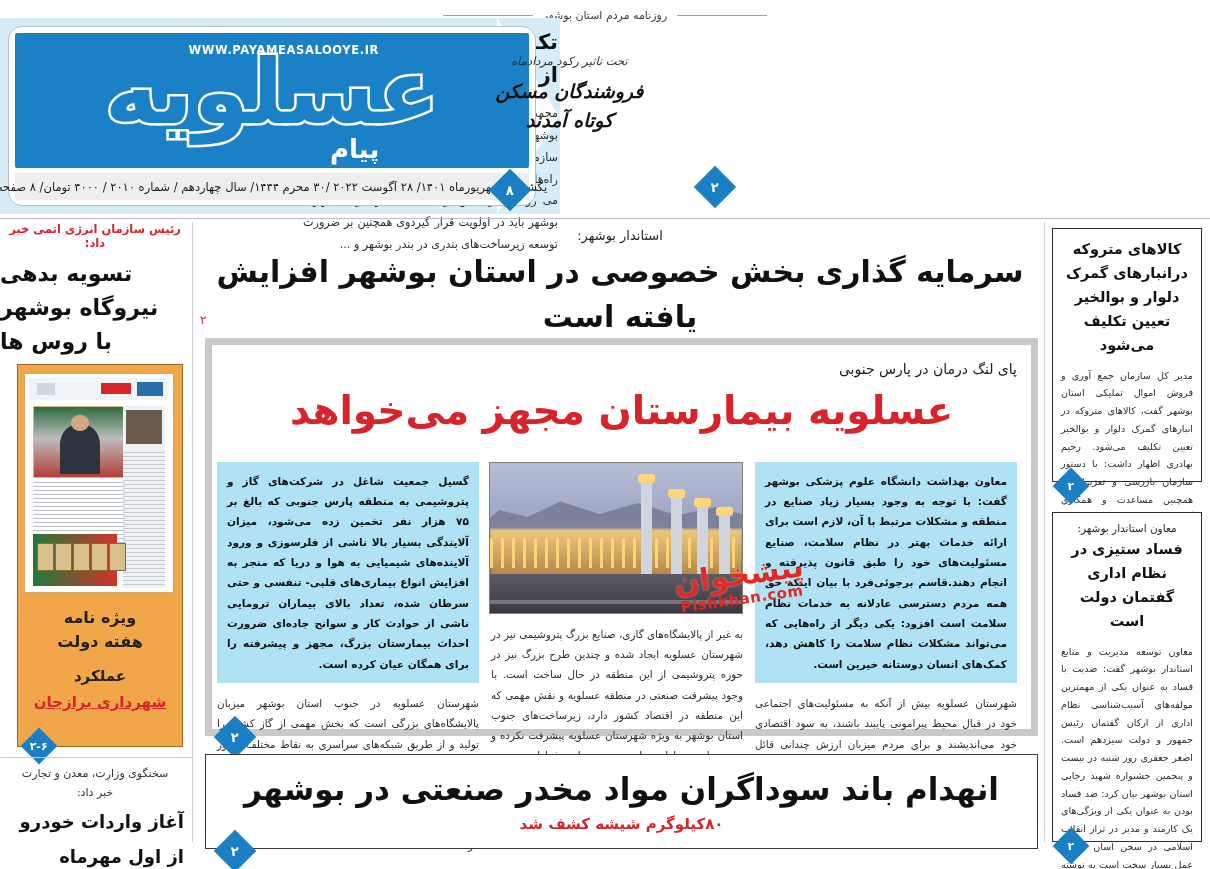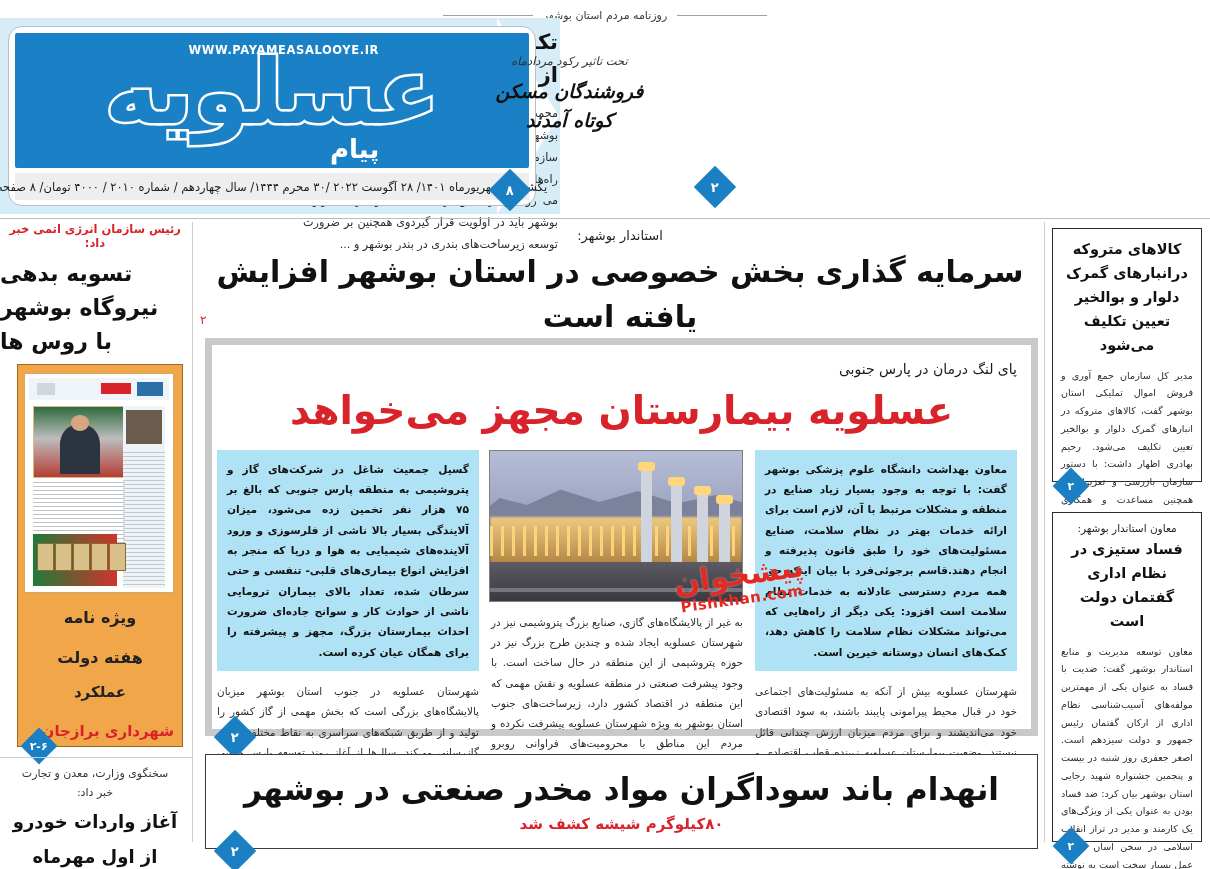--- a/index.html
+++ b/index.html
@@ -129,21 +129,21 @@
 
   
   .mainframe{
     position:absolute;left:205px;top:338px;width:833px;height:398px;
     border:7px solid #c9c9c9;background:#fff;box-sizing:border-box;
   }
   .mf-inner{position:absolute;inset:0;padding:12px 14px;box-sizing:border-box;}
   .mf-kicker{text-align:right;font-size:14px;color:#1a1a1a;margin:4px 0 10px;}
   .mf-head{
     text-align:center;font-size:39px;font-weight:bold;color:#d8232a;
-    line-height:1.25;margin-bottom:14px;
+    line-height:1.25;margin-bottom:26px;
   }
   .mf-cols{display:flex;gap:12px;direction:rtl;}
   .mf-col{flex:0 0 auto;}
   .col-a{width:262px;}
   .col-b{width:252px;}
   .col-c{width:262px;}
   .hl-box{
     background:#aee2f4;padding:9px 10px;font-size:10.6px;line-height:1.92;
     color:#111;text-align:justify;font-weight:bold;box-sizing:border-box;
   }
@@ -220,25 +220,25 @@
   .promo .t-lines2{position:absolute;right:8px;top:78px;width:42px;height:136px;
     background:repeating-linear-gradient(180deg,#9aa0a6 0 1px,transparent 1px 4px);opacity:.5;}
   .promo .t-bottom{position:absolute;left:8px;right:56px;bottom:6px;height:52px;
     background:linear-gradient(90deg,#1f7a3a,#d0332b);}
   .promo .t-bottom .pp{position:absolute;top:18%;width:15px;height:26px;background:#d9c08a;border:1px solid #8a6a2a;}
   .promo .t-bottom .p1{left:4px;} .promo .t-bottom .p2{left:22px;}
   .promo .t-bottom .p3{left:40px;} .promo .t-bottom .p4{left:58px;}
   .promo .t-bottom .p5{left:76px;}
   .promo .line1{text-align:center;font-size:16px;font-weight:bold;color:#222;margin-top:13px;line-height:1.5;}
   .promo .line2{text-align:center;font-size:15px;font-weight:bold;color:#222;margin-top:13px;}
-  .promo .line3{text-align:right;font-size:15px;font-weight:bold;color:#d8232a;margin-top:21px;}
+  .promo .line3{text-align:center;font-size:15px;font-weight:bold;color:#d8232a;margin-top:8px;text-decoration:underline;}
 
   .lc2{position:absolute;left:6px;top:765px;width:178px;text-align:center;}
   .lc2 .k{font-size:11px;color:#333;line-height:1.7;}
-  .lc2 .h{font-size:18px;font-weight:bold;color:#111;line-height:1.6;margin-top:6px;}
+  .lc2 .h{font-size:18px;font-weight:bold;color:#111;line-height:1.6;margin-top:6px;text-align:right;}
 
   
   .rc1{
     position:absolute;left:1052px;top:228px;width:150px;height:254px;
     border:1px solid #2b2b2b;box-sizing:border-box;padding:9px 8px;background:#fff;
   }
   .rc2{
     position:absolute;left:1052px;top:512px;width:150px;height:330px;
     border:1px solid #2b2b2b;box-sizing:border-box;padding:9px 8px;background:#fff;
   }
@@ -391,21 +391,21 @@
       <div class="t-lines2"></div>
       <div class="t-bottom">
         <div class="pp p1"></div>
         <div class="pp p2"></div>
         <div class="pp p3"></div>
         <div class="pp p4"></div>
         <div class="pp p5"></div>
       </div>
     </div>
     <div class="line1">ویژه نامه</div>
-    <div class="line1" style="margin-top:16px">هفته دولت</div>
+    <div class="line1" style="margin-top:0">هفته دولت</div>
     <div class="line2">عملکرد</div>
     <div class="line3">شهرداری برازجان</div>
   </div>
   <div class="diamond sm" style="left:26px;top:733px;">
     <span>۲-۶</span>
   </div>
 
   <div class="lc2">
     <div class="k">سخنگوی وزارت، معدن و تجارت</div>
     <div class="k">خبر داد:</div>

